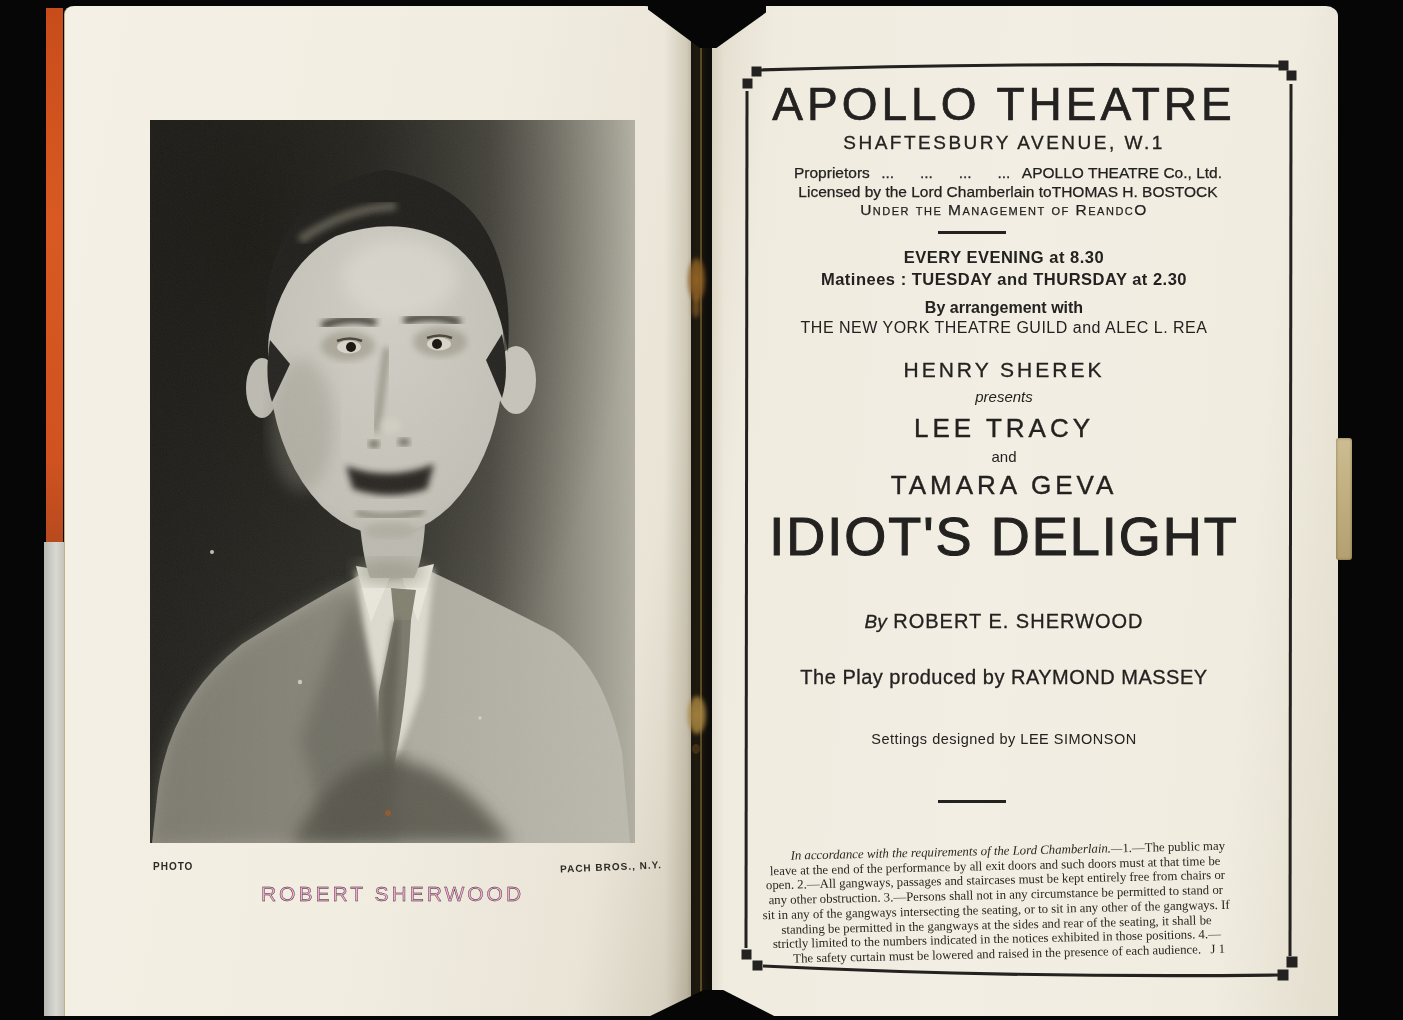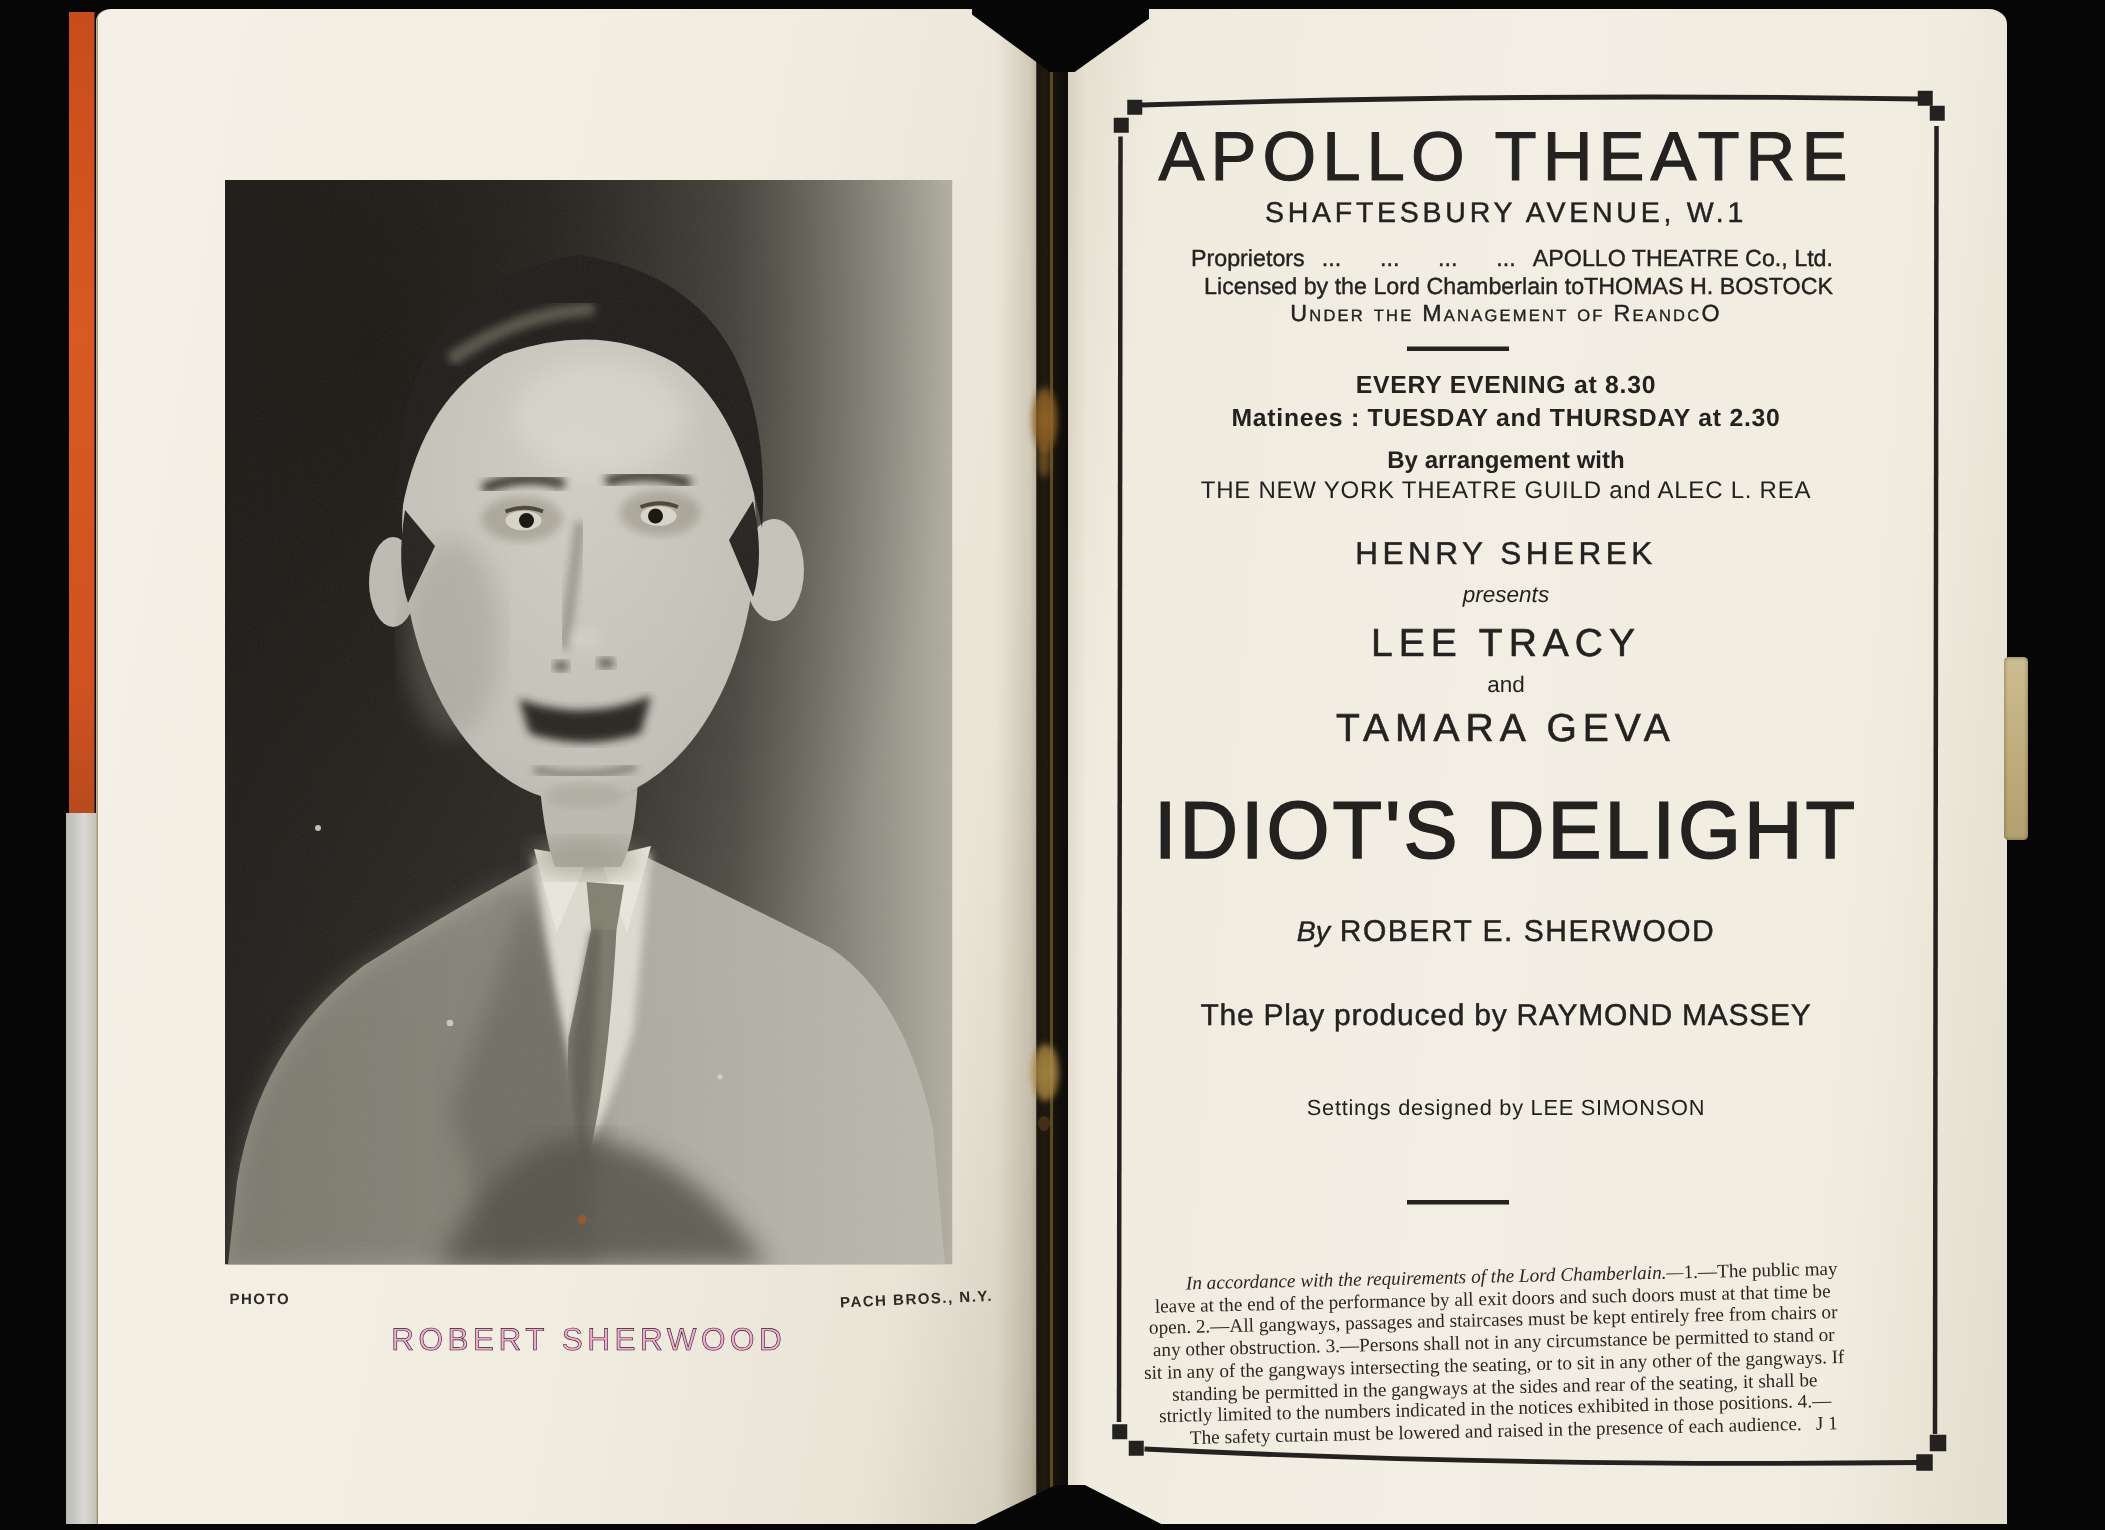--- a/index.html
+++ b/index.html
@@ -42,37 +42,37 @@
 
   
   .frame-svg{position:absolute;left:0;top:0;pointer-events:none;}
 
   
   .rp{position:absolute;left:712px;top:12px;width:626px;height:1002px;}
   .rp .blk{position:absolute;left:36px;width:512px;text-align:center;line-height:1.15;}
   .t-name{top:66px;font-size:46px;letter-spacing:4px;-webkit-text-stroke:.7px #232220;white-space:nowrap;}
   .t-addr{top:120px;font-size:19px;letter-spacing:2.5px;-webkit-text-stroke:.3px #232220;}
   .t-props{top:151px;left:82px !important;width:428px !important;font-size:15.5px;-webkit-text-stroke:.25px #232220;}
-  .prop-row{display:flex;justify-content:flex-end;align-items:baseline;line-height:19px;}
+  .prop-row{display:flex;justify-content:center;align-items:baseline;line-height:19px;}
   .dots{flex:1;white-space:pre;overflow:hidden;text-align:center;}
   .t-mgmt{top:189px;font-size:15.5px;font-variant:small-caps;letter-spacing:1.5px;-webkit-text-stroke:.25px #232220;}
   .rule{position:absolute;left:226px;width:68px;height:2.5px;background:#232220;}
   .rule-1{top:219px;}
   .rule-2{top:788px;}
   .t-evening{top:236px;font-size:16.5px;font-weight:bold;letter-spacing:.5px;}
   .t-matinees{top:258px;font-size:16.5px;font-weight:bold;letter-spacing:.5px;}
   .t-arr1{top:287px;font-size:16px;font-weight:bold;}
   .t-arr2{top:307px;font-size:16px;letter-spacing:.5px;}
   .t-sherek{top:346px;font-size:21px;letter-spacing:3px;-webkit-text-stroke:.3px #232220;}
   .t-presents{top:376px;font-size:15px;font-style:italic;}
   .t-star1{top:402px;font-size:26px;letter-spacing:4px;-webkit-text-stroke:.4px #232220;}
   .t-and{top:436px;font-size:15px;}
   .t-star2{top:459px;font-size:26px;letter-spacing:4px;-webkit-text-stroke:.4px #232220;}
   .t-in{top:491px;font-size:15px;font-style:italic;}
-  .t-title{top:511px;font-size:54px;letter-spacing:2px;-webkit-text-stroke:1.1px #232220;white-space:nowrap;}
+  .t-title{top:493px;font-size:54px;letter-spacing:2px;-webkit-text-stroke:1.1px #232220;white-space:nowrap;}
   .t-by{top:598px;font-size:20px;letter-spacing:1px;-webkit-text-stroke:.3px #232220;}
   .t-by i{font-size:19px;letter-spacing:0;}
   .t-produced{top:654px;font-size:20px;letter-spacing:.5px;-webkit-text-stroke:.3px #232220;}
   .t-settings{top:719px;font-size:14.5px;letter-spacing:.5px;}
   .t-notice{top:832px;left:50px !important;width:470px !important;text-align:justify;
       font-family:"Liberation Serif",serif;font-size:12.8px;line-height:13.6px;color:#2a2722;
       transform:rotate(-1.3deg);}
   .t-notice p{margin:0;text-indent:26px;position:relative;padding-right:2px;}
   .t-notice .pagecode{position:absolute;right:8px;bottom:0;font-style:normal;}
 

